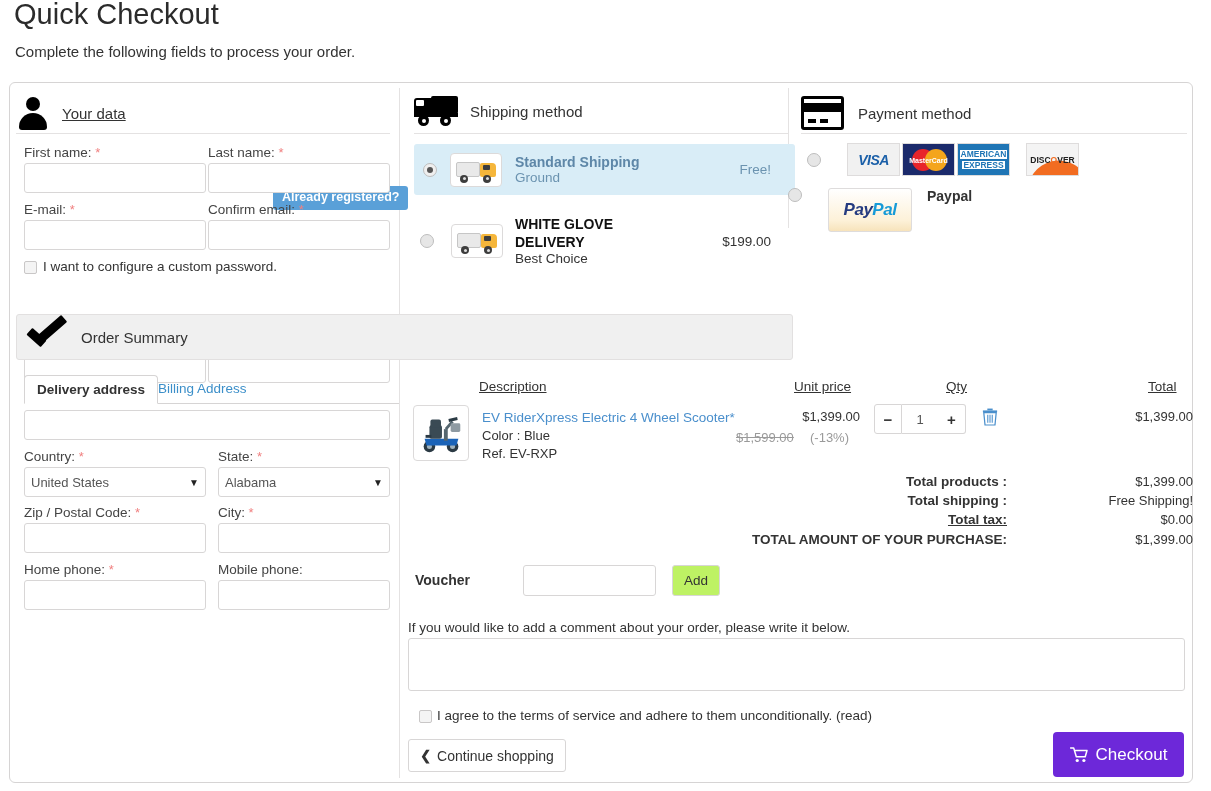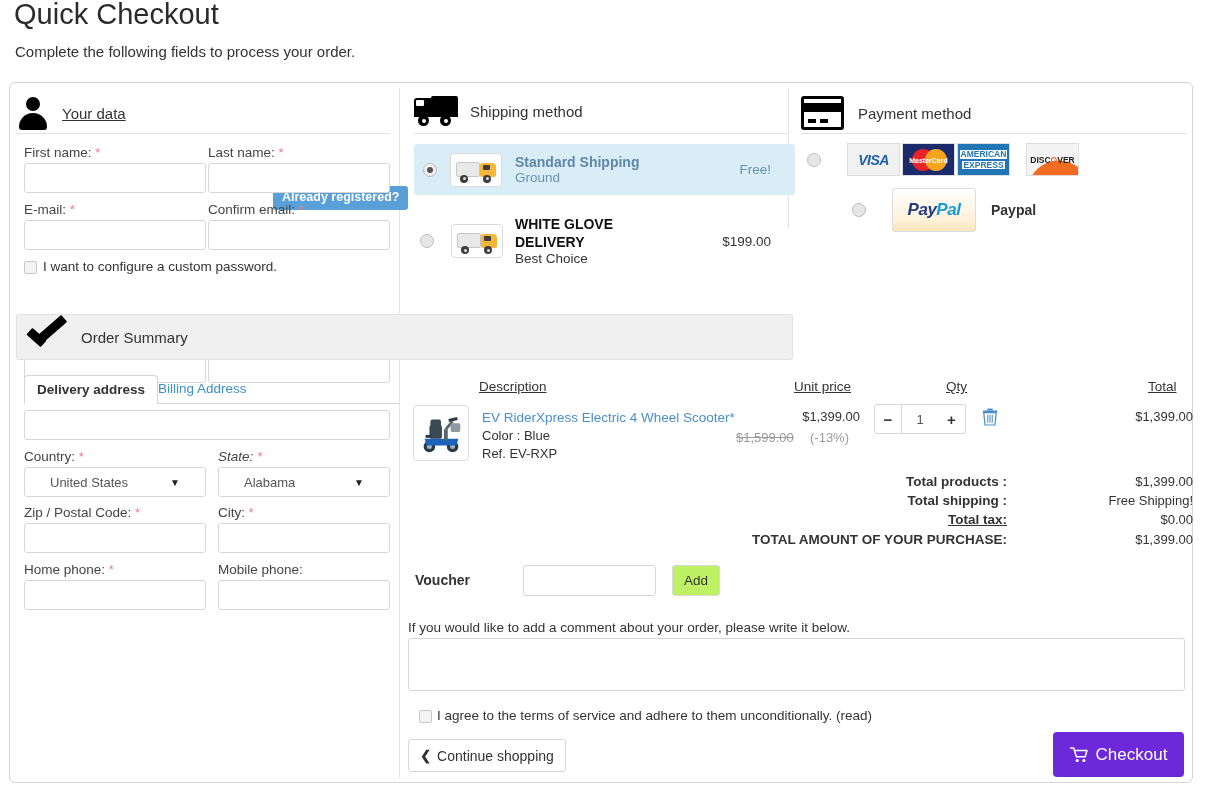--- a/index.html
+++ b/index.html
@@ -88,21 +88,21 @@
   .flabel { position: absolute; font-size: 13.5px; color: #444; }
   .req { color: #f08080; font-size: 13px; }
   .finput {
     position: absolute; border: 1px solid #d8d6d6; border-radius: 3px;
     background: #fff; height: 30px; font-size: 13px; padding: 0 7px;
     color: #555; font-family: "Liberation Sans", sans-serif;
   }
   .fselect {
     position: absolute; border: 1px solid #d8d6d6; border-radius: 3px;
     background: #fff; height: 30px; font-size: 13px; color: #555;
-    display: flex; align-items: center; padding: 0 25px; cursor: pointer;
+    display: flex; align-items: center; padding: 0 6px; cursor: pointer;
   }
   .fselect .caret { margin-left: auto; font-size: 10px; color: #222; }
 
   .cbx {
     -webkit-appearance: none; appearance: none;
     width: 13px; height: 13px; border: 1px solid #c9c7c7; border-radius: 2px;
     background: #f4f4f4; position: absolute; cursor: pointer; margin: 0;
   }
   .cbx-label { position: absolute; font-size: 13.5px; color: #333; }
 
@@ -308,21 +308,21 @@
     <input class="finput" style="left: 14px; top: 327px; width: 366px;" value="">
 
     <div class="flabel" style="left:14px; top:366px;">
       <span>Country:</span><span class="req"> *</span>
     </div>
     <div class="fselect" style="left:14px; top:384px; width:182px;">
       <span>United States</span>
       <span class="caret">▼</span>
     </div>
 
-    <div class="flabel" style="left:208px; top:366px;font-style:italic;">
+    <div class="flabel" style="left:208px; top:366px;">
       <span>State:</span><span class="req"> *</span>
     </div>
     <div class="fselect" style="left:208px; top:384px; width:172px;">
       <span>Alabama</span>
       <span class="caret">▼</span>
     </div>
 
     <div class="flabel" style="left:14px; top:422px;">
       <span>Zip / Postal Code:</span><span class="req"> *</span>
     </div>
@@ -415,21 +415,21 @@
           <span>AMERICAN</span>
             <span>EXPRESS</span>
         </span>
         <span class="card-logo logo-disc" style="margin-left:16px;">
           <span class="swoosh"></span>
             <span class="dtxt">DISC<span style="color:#f26c21;">O</span>VER</span>
         </span>
       </span>
     </div>
 
-    <div style="position:absolute; left:842px; top:105px; display:flex; align-items:center;">
+    <div style="position:absolute; left:778px; top:105px; display:flex; ">
       <input type="radio" name="pay" class="radio" style="">
       <span class="logo-paypal" style="margin-left:26px;">
         <span class="pp1">Pay</span>
           <span class="pp2">Pal</span>
       </span>
       <span style="margin-left:15px; font-size:14px; font-weight:bold; color:#333;">Paypal</span>
     </div>
 
     <div class="summary-head" style="left:6px; top:231px;">
       <span class="icon-check">

